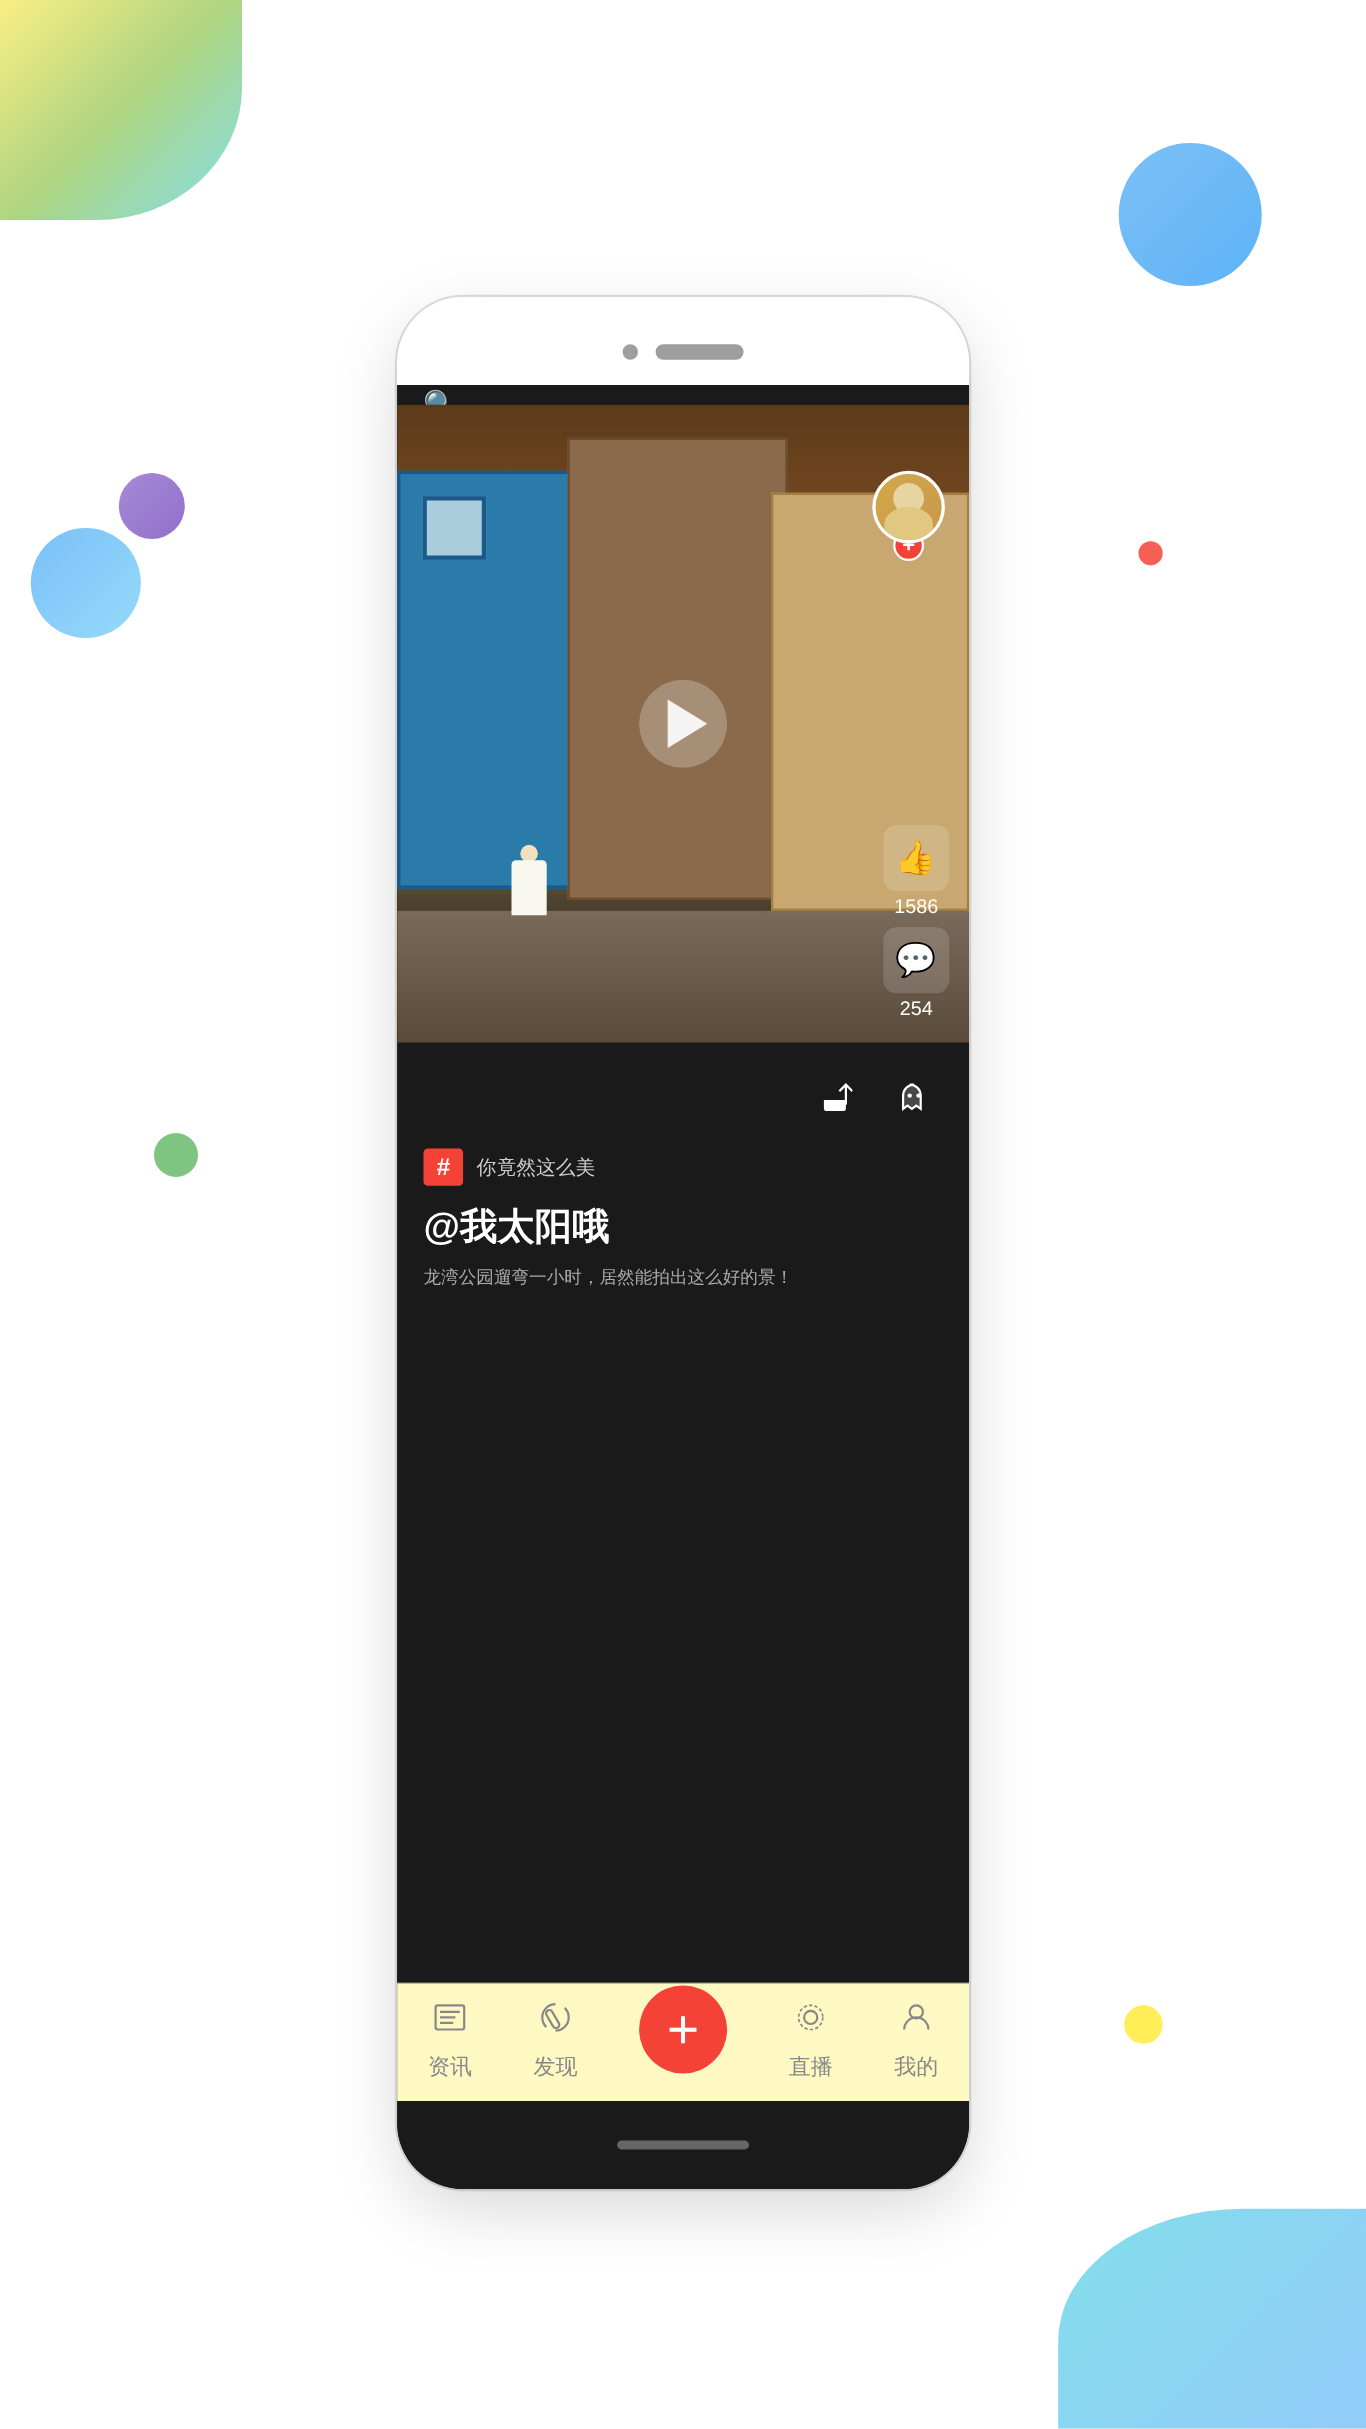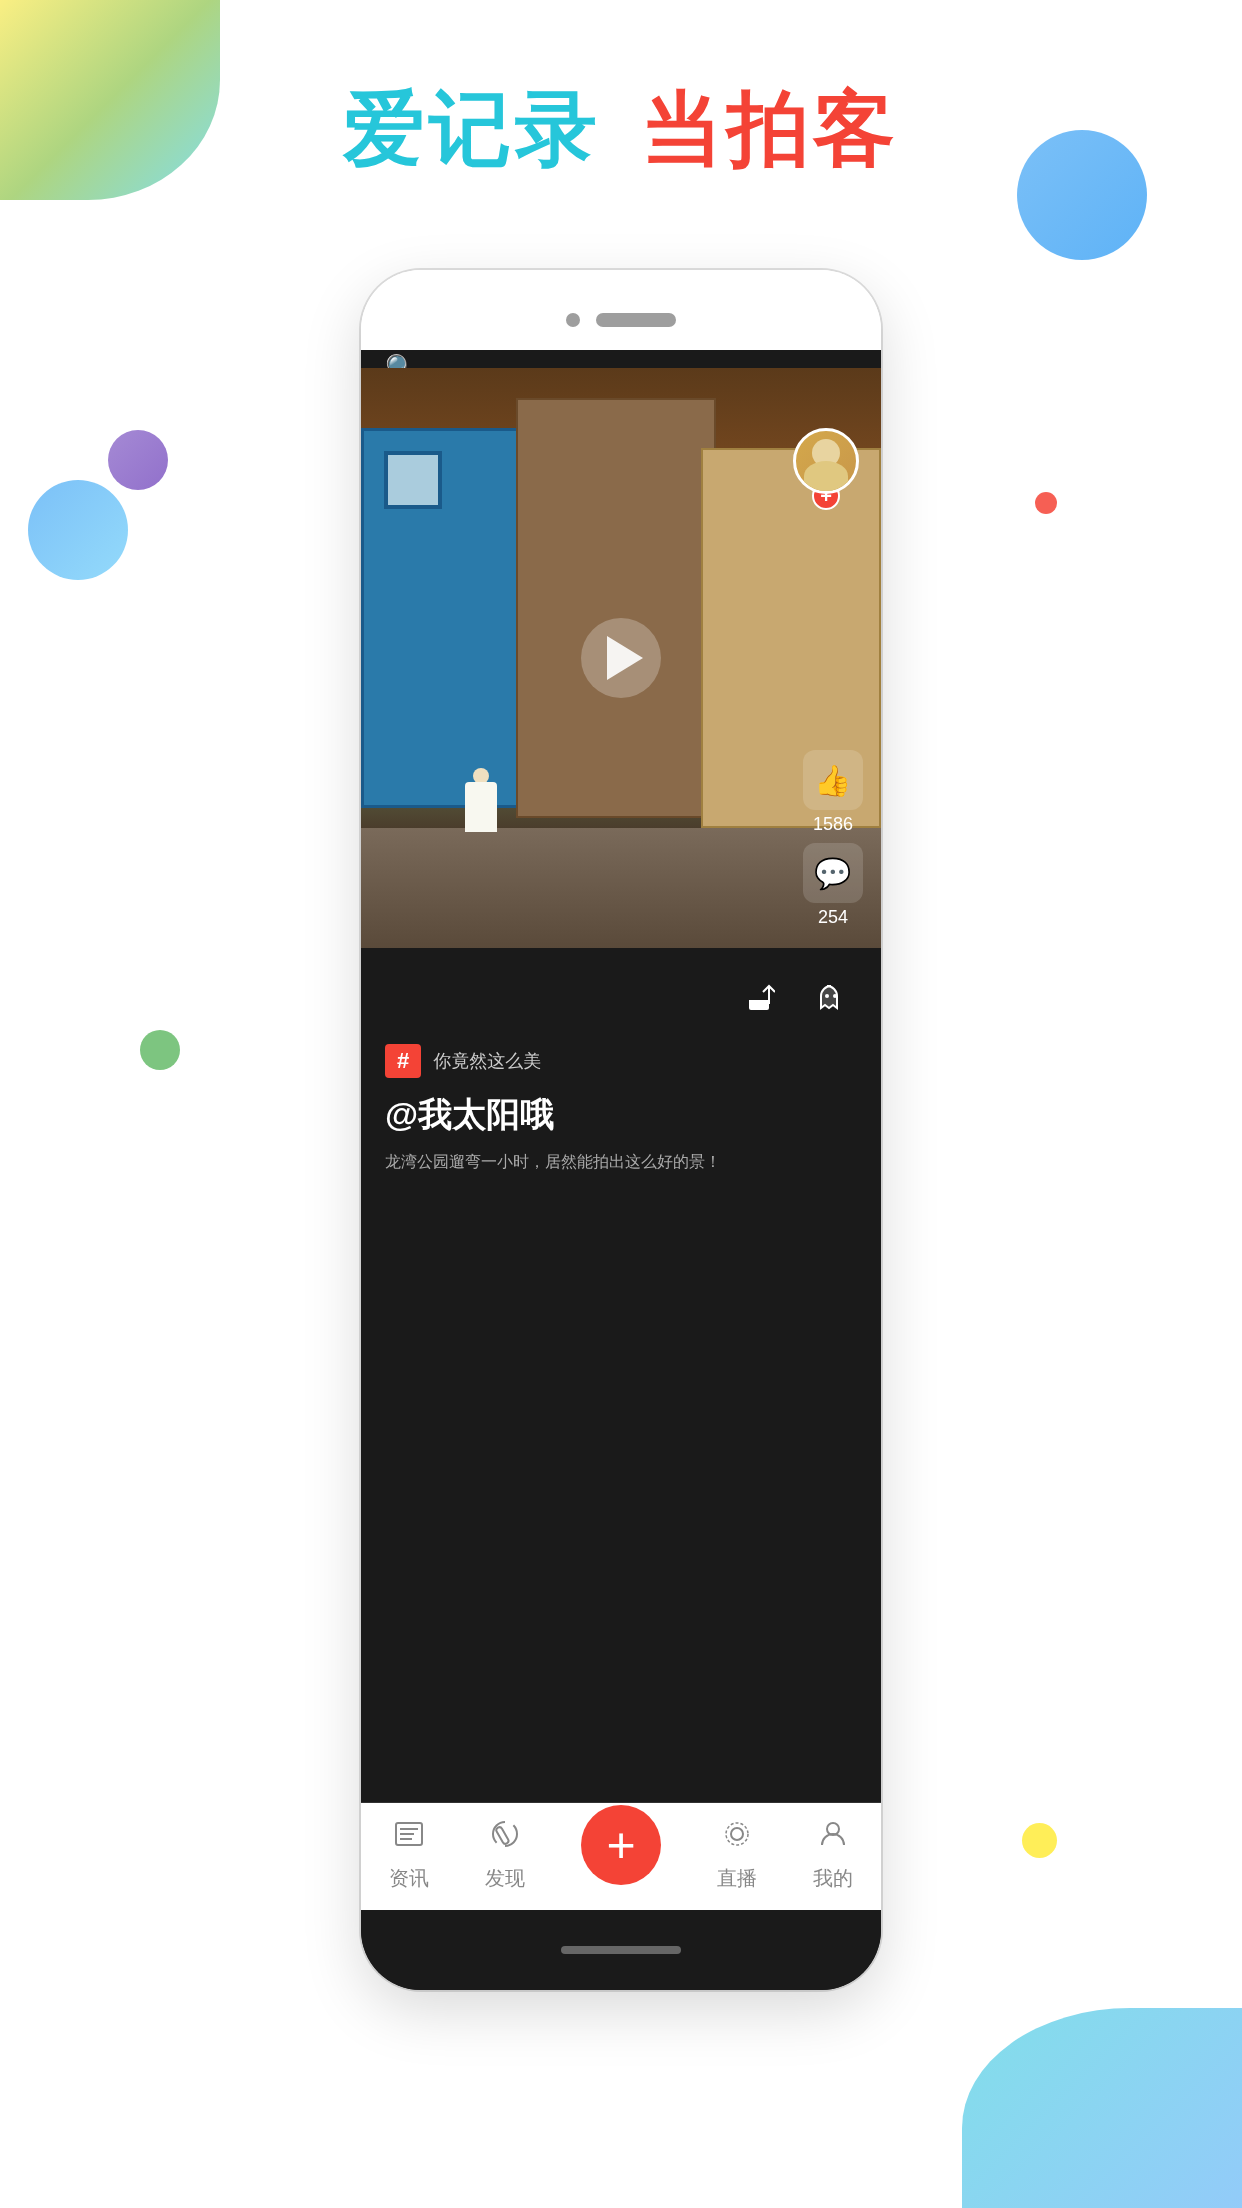--- a/index.html
+++ b/index.html
@@ -495,21 +495,21 @@
     }
 
     .video-description {
       color: #aaaaaa;
       font-size: 16px;
       line-height: 1.5;
     }
 
     
     .tab-bar {
-      background: #ffffff;
+      background: #fef9c3;
       border-top: 1px solid #333;
       display: flex;
       align-items: center;
       justify-content: space-around;
       padding: 14px 0 18px;
       flex-shrink: 0;
     }
 
     .tab-item {
       display: flex;
@@ -564,23 +564,20 @@
 <div class="bg-blob blob-yellow-green"></div>
 <div class="bg-blob blob-blue-large"></div>
 <div class="bg-blob blob-blue-left-bottom"></div>
 <div class="bg-blob blob-purple-left"></div>
 <div class="bg-blob blob-red-dot"></div>
 <div class="bg-blob blob-green-small"></div>
 <div class="bg-blob blob-yellow-small"></div>
 <div class="bg-blob blob-blue-bottom-right"></div>
 
 <div class="hero-text">
-  <div class="hero-title">
-    <span class="part1">爱记录</span><span class="part2">当拍客</span>
-  </div>
 </div>
 
 <div class="phone-mockup">
 
   <div class="phone-top-bar">
     <div class="phone-camera-dot"></div>
     <div class="phone-speaker"></div>
   </div>
 
   <div class="app-content">

